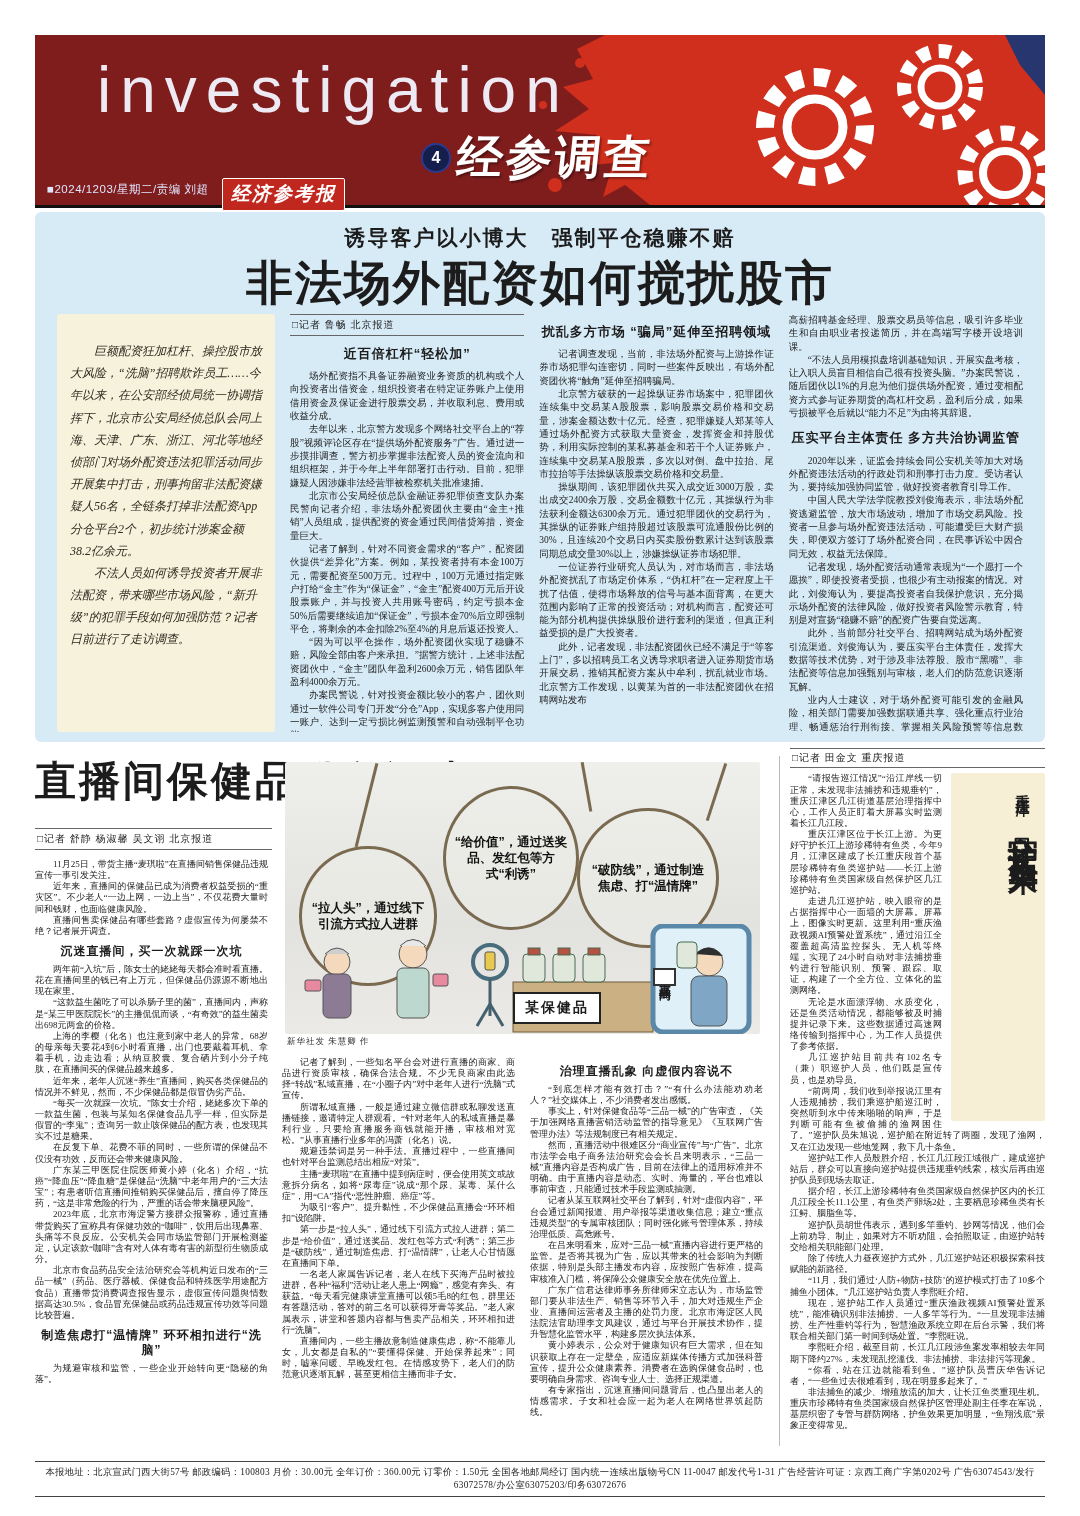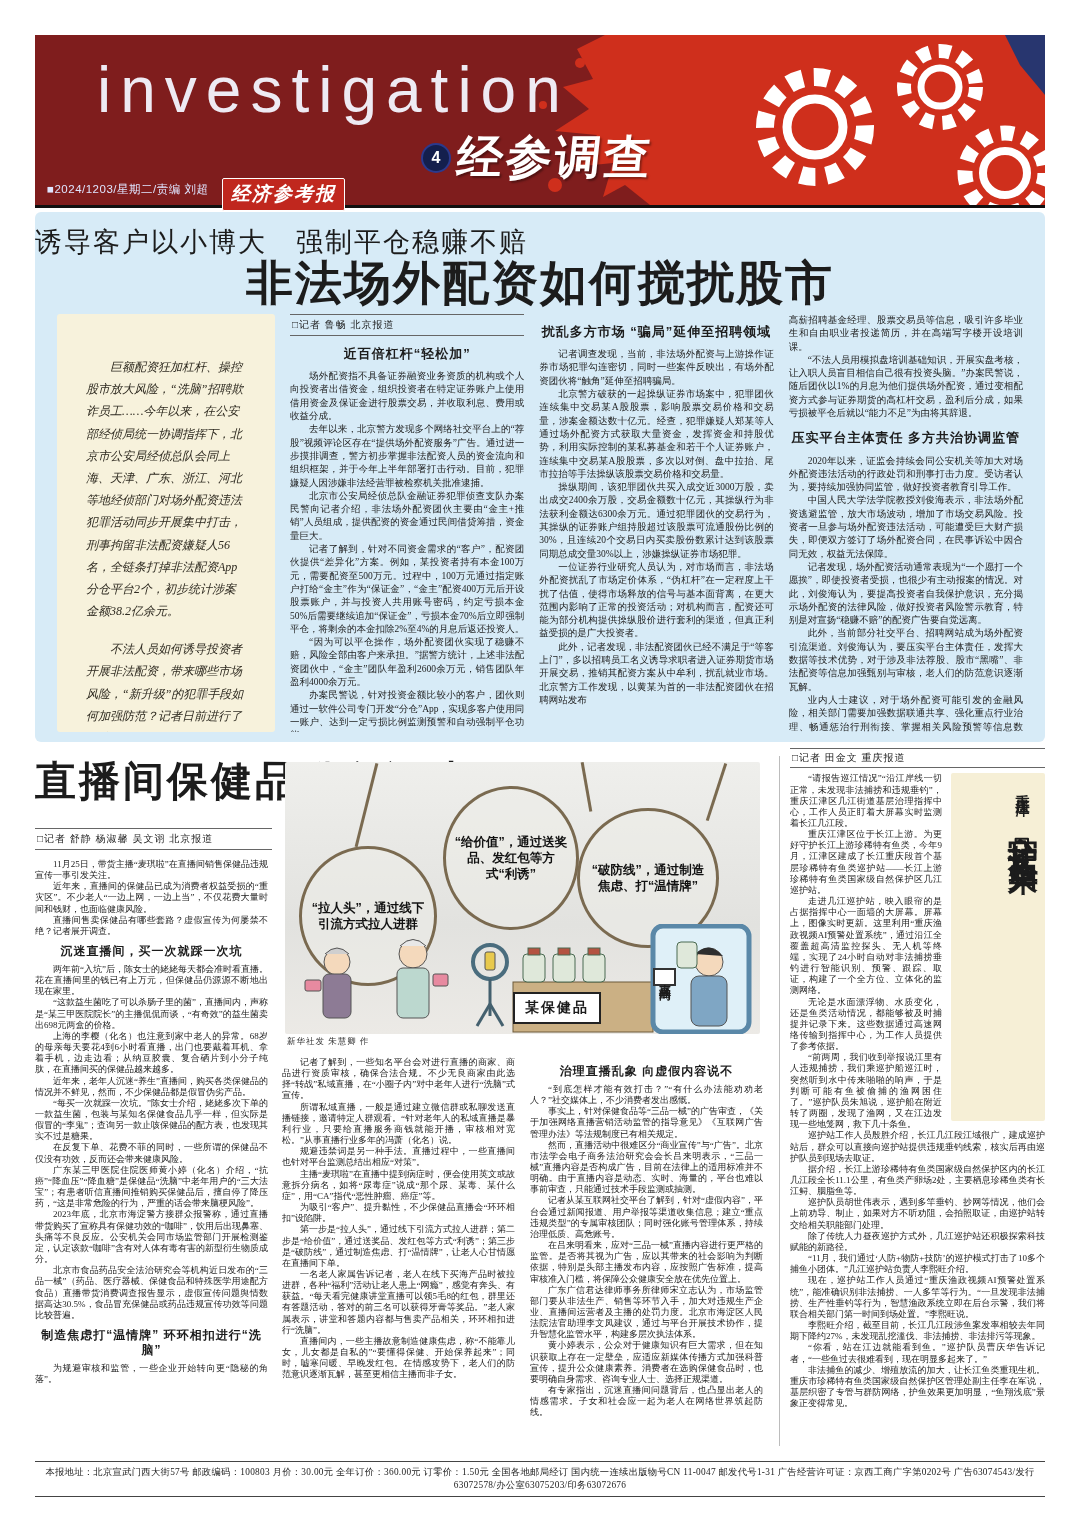--- a/index.html
+++ b/index.html
@@ -20,28 +20,28 @@
      color:#fff;transform:skewX(-6deg);letter-spacing:3px;text-shadow:2px 2px 2px rgba(0,0,0,.35);}
   #dateline{position:absolute;left:12px;bottom:8px;color:#dfe5ff;font-size:11.5px;
      font-family:"Liberation Sans",sans-serif;letter-spacing:.5px;}
   #paper-logo{left:222px;top:178px;background:#c0271e;color:#fff;padding:2px 8px 3px;
      font-size:19px;font-weight:bold;font-style:italic;letter-spacing:2px;z-index:6;
      border:1px solid #fff;border-radius:2px;}
   #banner-rule{left:35px;top:205px;width:1010px;height:3px;background:#101010;}
 
   
   #lead{left:35px;top:212px;width:1010px;height:530px;background:#d7ebf7;border-radius:6px;}
-  #lead-kicker{position:absolute;left:0;right:0;top:12px;text-align:left;font-weight:normal;
-     font-size:27px;letter-spacing:2px;}
+  #lead-kicker{position:absolute;left:0;right:0;top:12px;text-align:center;font-weight:bold;
+     font-size:21px;letter-spacing:2px;}
   #lead-headline{position:absolute;left:0;right:0;top:40px;text-align:center;
      font-family:"Liberation Sans","DejaVu Sans",sans-serif;font-weight:900;font-size:47px;letter-spacing:2px;}
   #lead-cols{position:absolute;left:22px;right:22px;top:102px;bottom:10px;display:flex;gap:15px;}
   #lead-intro{width:192px;flex:none;background:#f7f2dc;border-radius:3px;padding:26px 13px;
      font-style:italic;font-size:12px;line-height:1.85;color:#2e2a20;overflow:hidden;}
-  #lead-intro .para{margin:16px;text-indent:2em;}
+  #lead-intro .para{margin:0;text-indent:2em;}
   .lead-col{flex:1;font-size:9.5px;line-height:1.4;text-align:justify;overflow:hidden;}
 
   .byline{font-size:10px;font-family:"Liberation Sans",sans-serif;border-top:1px solid #666;
      border-bottom:1px solid #666;padding:3px 2px;margin:0 0 6px;letter-spacing:1px;}
   .sec-head{font-family:"Liberation Sans","DejaVu Sans",sans-serif;font-weight:bold;font-size:13px;
      text-align:center;margin:9px 0 7px;letter-spacing:1px;}
   .para{margin:0;text-indent:2em;}
   .para.cont{text-indent:0;}
 
   
@@ -258,20 +258,21 @@
 <div class="abs" id="river">
   <div class="byline">□记者 田金文 重庆报道</div>
   <div id="river-titlebox">
     <span id="river-title-prefix">重庆江津：</span><span id="river-title-main">守护长江『鱼归来』</span>
   </div>
   <div>
       <p class="para">“请报告巡江情况”“沿江岸线一切正常，未发现非法捕捞和违规垂钓”，重庆江津区几江街道基层治理指挥中心，工作人员正盯着大屏幕实时监测着长江几江段。</p>
       <p class="para">重庆江津区位于长江上游。为更好守护长江上游珍稀特有鱼类，今年9月，江津区建成了长江重庆段首个基层珍稀特有鱼类巡护站——长江上游珍稀特有鱼类国家级自然保护区几江巡护站。</p>
       <p class="para">走进几江巡护站，映入眼帘的是占据指挥中心一面墙的大屏幕。屏幕上，图像实时更新。这里利用“重庆渔政视频AI预警处置系统”，通过沿江全覆盖超高清监控探头、无人机等终端，实现了24小时自动对非法捕捞垂钓进行智能识别、预警、跟踪、取证，构建了一个全方位、立体化的监测网络。</p>
       <p class="para">无论是水面漂浮物、水质变化，还是鱼类活动情况，都能够被及时捕捉并记录下来。这些数据通过高速网络传输到指挥中心，为工作人员提供了参考依据。</p>
+      <p class="para">几江巡护站目前共有102名专（兼）职巡护人员，他们既是宣传员，也是劝导员。</p>
       <p class="para">“前两周，我们收到举报说江里有人违规捕捞，我们乘巡护船巡江时，突然听到水中传来啪啪的响声，于是判断可能有鱼被偷捕的渔网困住了。”巡护队员朱旭说，巡护船在附近转了两圈，发现了渔网，又在江边发现一些地笼网，救下几十条鱼。</p>
       <p class="para">巡护站工作人员殷胜介绍，长江几江段江域很广，建成巡护站后，群众可以直接向巡护站提供违规垂钓线索，核实后再由巡护队员到现场去取证。</p>
       <p class="para">据介绍，长江上游珍稀特有鱼类国家级自然保护区内的长江几江段全长11.1公里，有鱼类产卵场2处，主要栖息珍稀鱼类有长江鲟、胭脂鱼等。</p>
       <p class="para">巡护队员胡世伟表示，遇到多竿垂钓、抄网等情况，他们会上前劝导、制止，如果对方不听劝阻，会拍照取证，由巡护站转交给相关职能部门处理。</p>
       <p class="para">除了传统人力昼夜巡护方式外，几江巡护站还积极探索科技赋能的新路径。</p>
       <p class="para">“11月，我们通过‘人防+物防+技防’的巡护模式打击了10多个捕鱼小团体。”几江巡护站负责人李熙旺介绍。</p>
       <p class="para">现在，巡护站工作人员通过“重庆渔政视频AI预警处置系统”，能准确识别非法捕捞、一人多竿等行为。“一旦发现非法捕捞、生产性垂钓等行为，智慧渔政系统立即在后台示警，我们将联合相关部门第一时间到场处置。”李熙旺说。</p>
       <p class="para">李熙旺介绍，截至目前，长江几江段涉鱼案发率相较去年同期下降约27%，未发现乱挖滥伐、非法捕捞、非法排污等现象。</p>
       <p class="para">“你看，站在江边就能看到鱼。”巡护队员曹庆华告诉记者，“一些鱼过去很难看到，现在明显多起来了。”</p>
       <p class="para">非法捕鱼的减少、增殖放流的加大，让长江鱼类重现生机。重庆市珍稀特有鱼类国家级自然保护区管理处副主任李在军说，基层织密了专管与群防网络，护鱼效果更加明显，“鱼翔浅底”景象正变得常见。</p>

